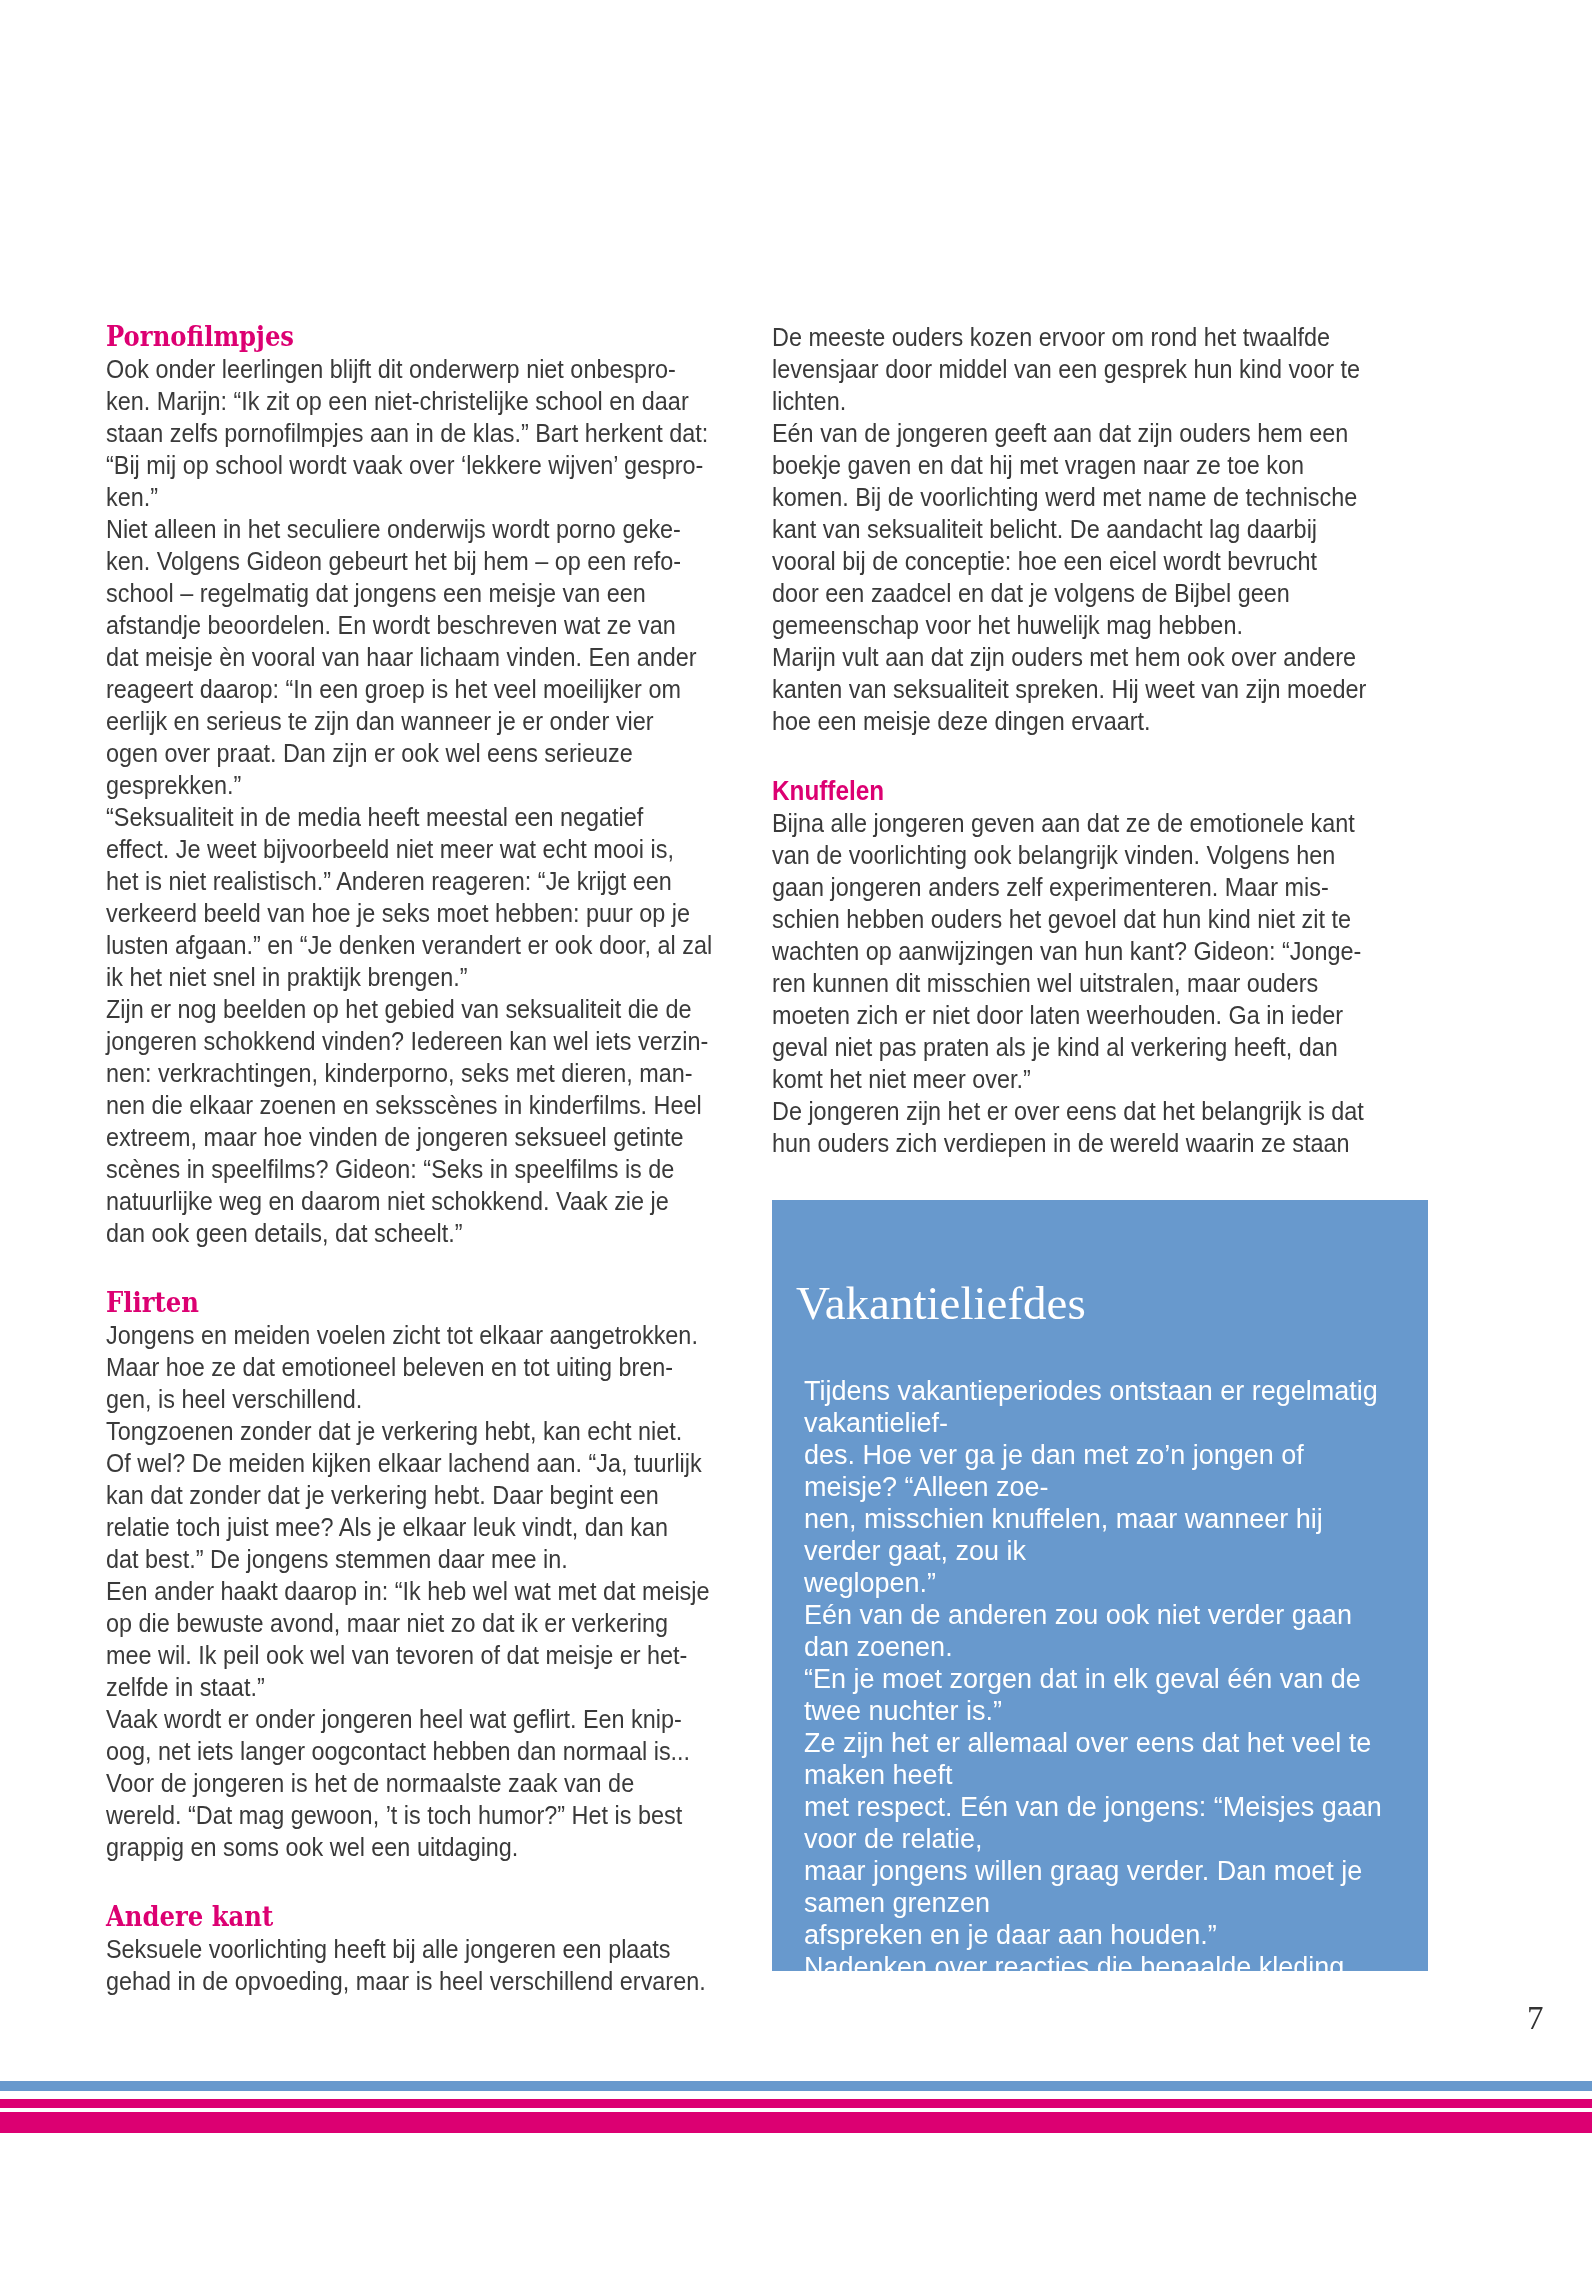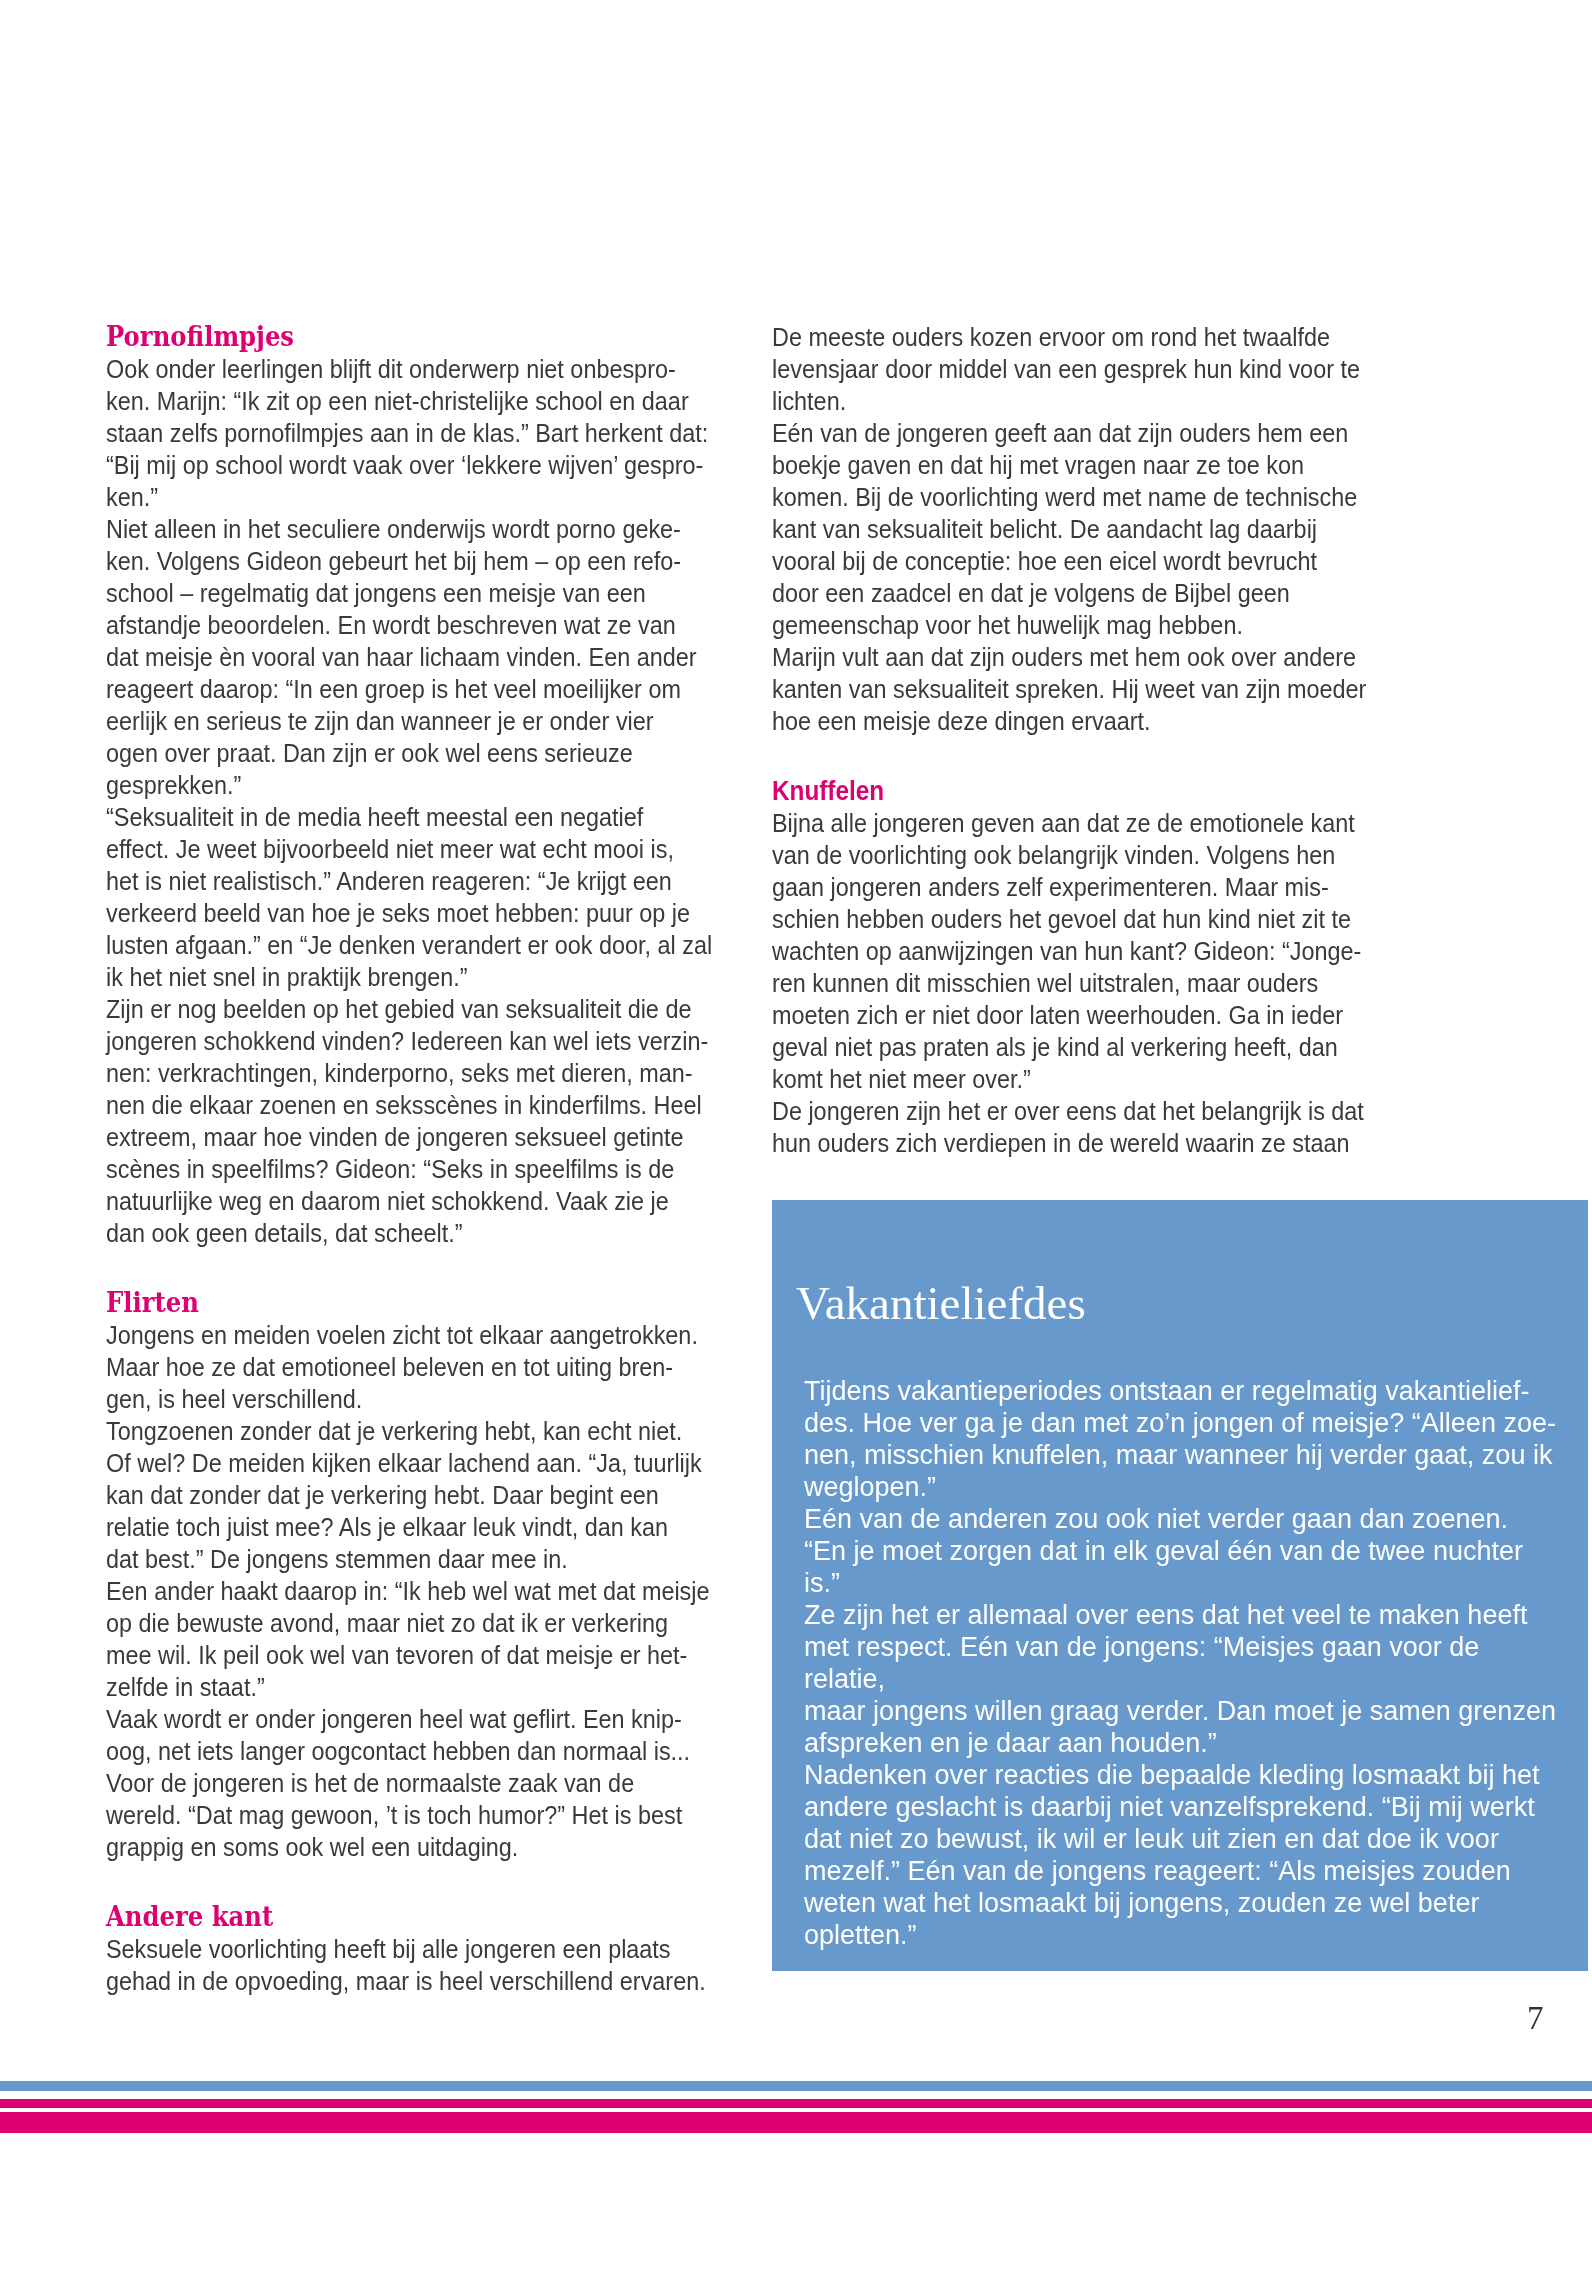--- a/index.html
+++ b/index.html
@@ -43,21 +43,21 @@
   }
   .sec-head.serif { font-family: "DejaVu Serif", serif; }
   .sec-head.sans  { font-family: "Liberation Sans", sans-serif; }
   section:first-child .sec-head { margin-top: 0; }
 
   
   .infobox {
     position: absolute;
     left: 772px;
     top: 1200px;
-    width: 816px;
+    width: 656px;
     height: 771px;
     background: var(--blue, #6899cd);
     box-sizing: border-box;
     padding: 0 26px 0 24px;
     color: var(--box-text, #ffffff);
   }
   .infobox-title {
     margin: 76px 0 0 0;
     font-family: "Liberation Serif", serif;
     font-weight: normal;

